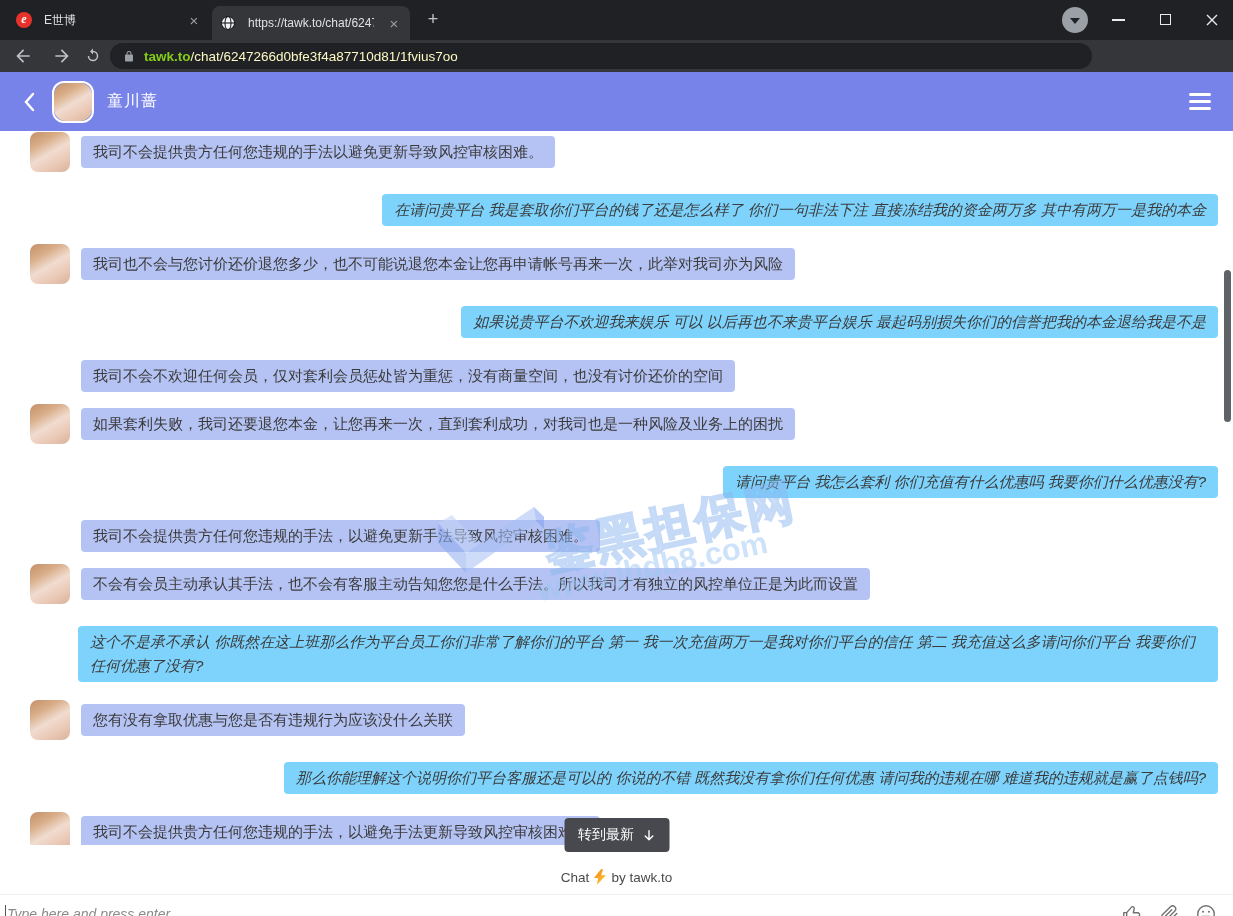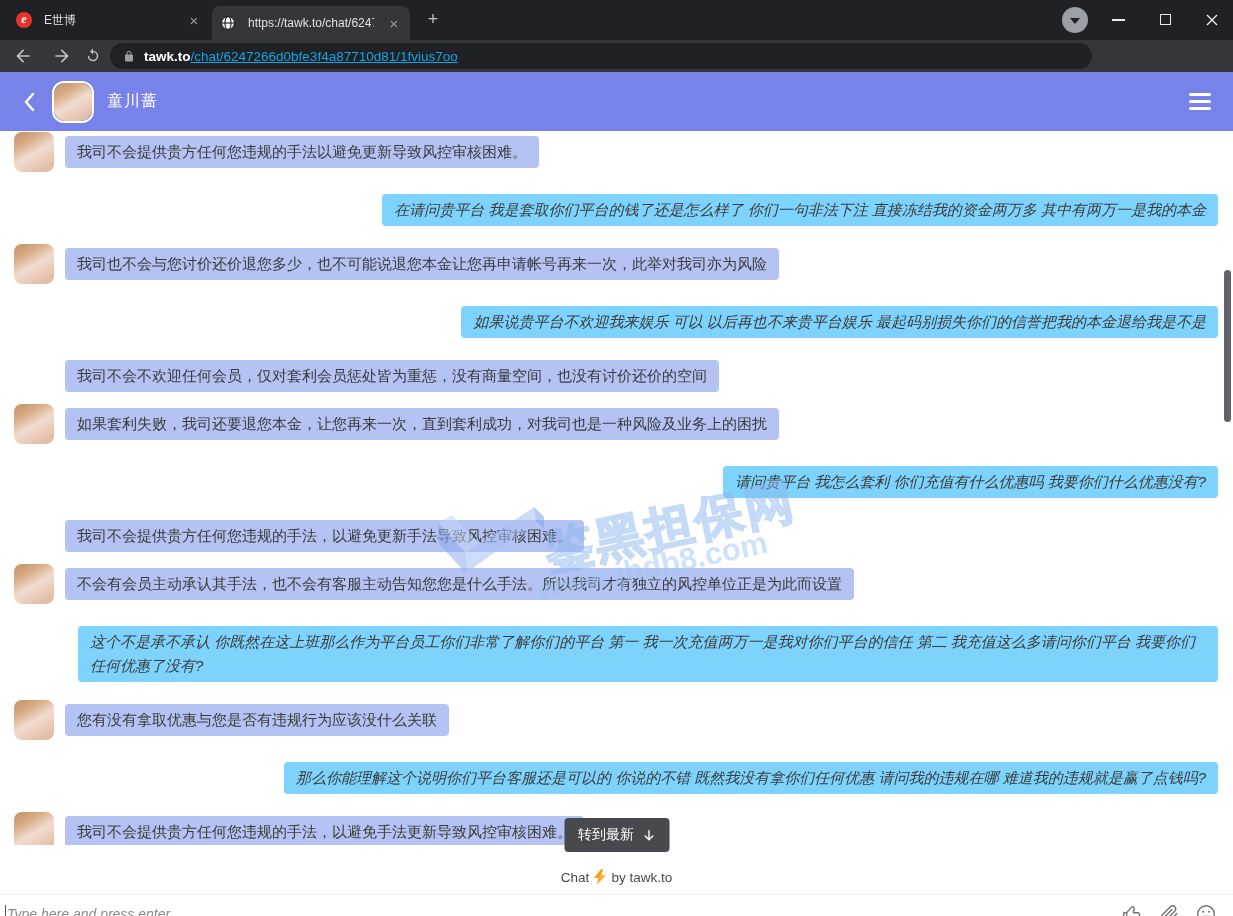--- a/index.html
+++ b/index.html
@@ -27,39 +27,39 @@
   .win-max { position:absolute; left:1160px; top:14px; width:11px; height:11px; border:1.5px solid #e8eaed; }
   .win-close { position:absolute; left:1205px; top:13px; }
 
   .toolbar { position:absolute; left:0; top:40px; width:1233px; height:32px; background:#35363a; }
   .nav-ico { position:absolute; top:6px; }
   .nav-back { left:13px; } .nav-fwd { left:52px; transform:scaleX(-1); } .nav-reload { left:84px; top:7px; }
   .urlpill { position:absolute; left:110px; top:3px; width:982px; height:26px; border-radius:13px;
     background:#202124; display:flex; align-items:center; padding-left:13px; }
   .lock { margin-right:9px; display:flex; }
   .url-text { font-size:13.5px; white-space:nowrap; overflow:hidden; }
-  .url-host { color:#ffffff; font-weight:700; }
-  .url-path { color:#0ea5e9;text-decoration:underline; }
+  .url-host { color:#84cc16; font-weight:700; }
+  .url-path { color:#fef9c3; }
   .ext-ico { position:absolute; top:46px; display:flex; }
   .ext-camera { left:1106px; } .ext-globe { left:1139px; } .ext-puzzle { left:1172px; } .ext-dots { left:1207px; }
 
   
   .page { position:absolute; left:0; top:72px; width:1233px; height:860px; background:#fff; }
   .chat-header { position:absolute; left:0; top:0; width:100%; height:59px; background:#7883e9;
     display:flex; align-items:center; z-index:4; }
   .chv { margin-left:22px; display:flex; }
   .hdr-avatar { width:42px; height:42px; border-radius:12px; border:2px solid #fff; margin-left:16px; }
   .avatar-img { width:100%; height:100%; border-radius:inherit;
     background:linear-gradient(150deg,#c2906a 0%,#d9ae88 28%,#f0dcd0 52%,#eccbb9 72%,#d9b49c 100%); }
   .hdr-name { color:#fff; font-size:16px; margin-left:13px; letter-spacing:1px; }
   .hamburger { position:absolute; right:22px; top:21px; }
   .hamburger div { width:22px; height:3px; background:#fff; border-radius:2px; margin-bottom:4px; }
 
   .messages { position:absolute; left:0; top:59px; width:100%; height:714px; overflow:hidden;
-    padding-top:5px; z-index:1; }
+    padding-top:5px; z-index:1;padding-left:16px; }
   .row { display:flex; align-items:flex-start; padding:0 15px 0 14px; margin-bottom:22px; }
   .row.no-avatar { margin-bottom:16px; }
   .row.visitor { justify-content:flex-end; }
   .avatar { width:40px; height:40px; border-radius:8px; margin-right:11px; margin-top:-4px; flex:none; }
   .avatar-spacer { width:51px; flex:none; }
   .bubble { font-size:15px; line-height:24px; padding:4px 12px; border-radius:4px; color:#3b3b3b;
     max-width:1140px; }
   .agent .bubble { background:#b4c3f3; }
   .visitor .bubble { background:#7dd3fc;font-style:italic; }
 

